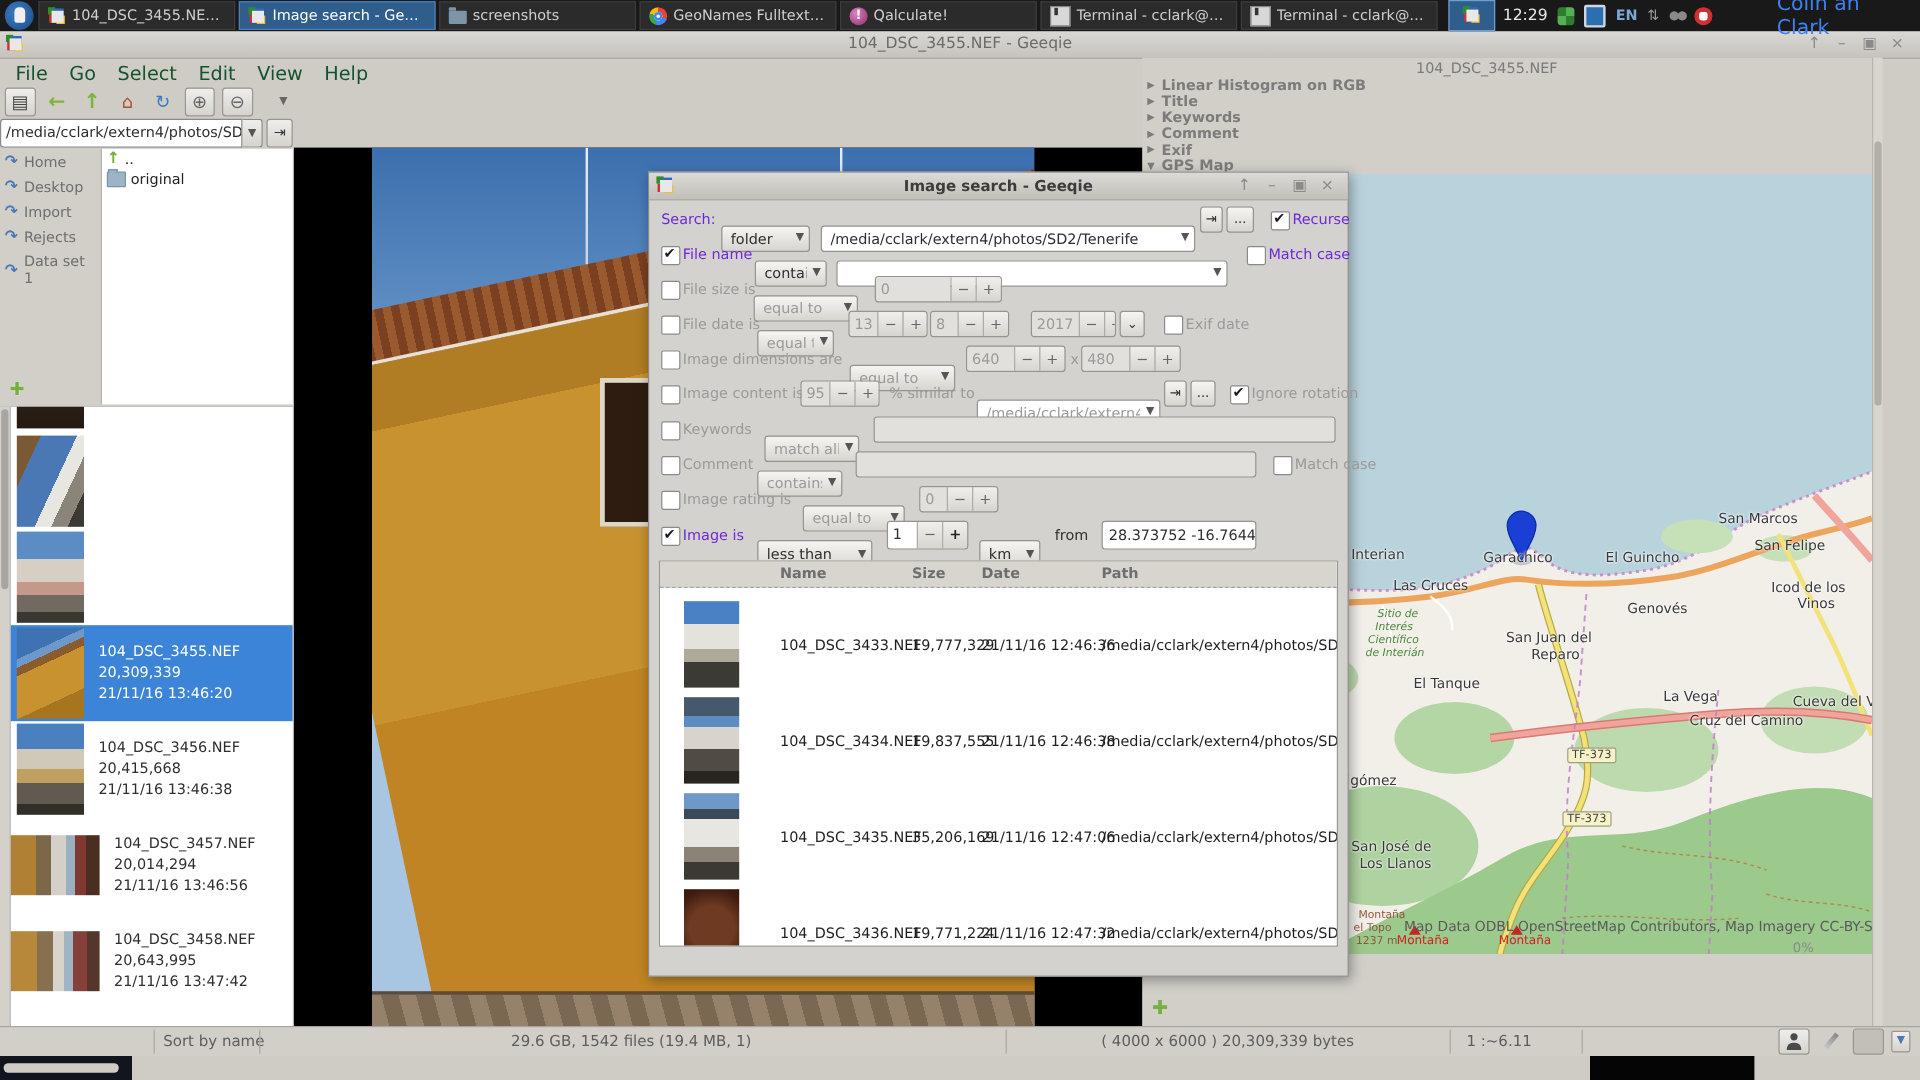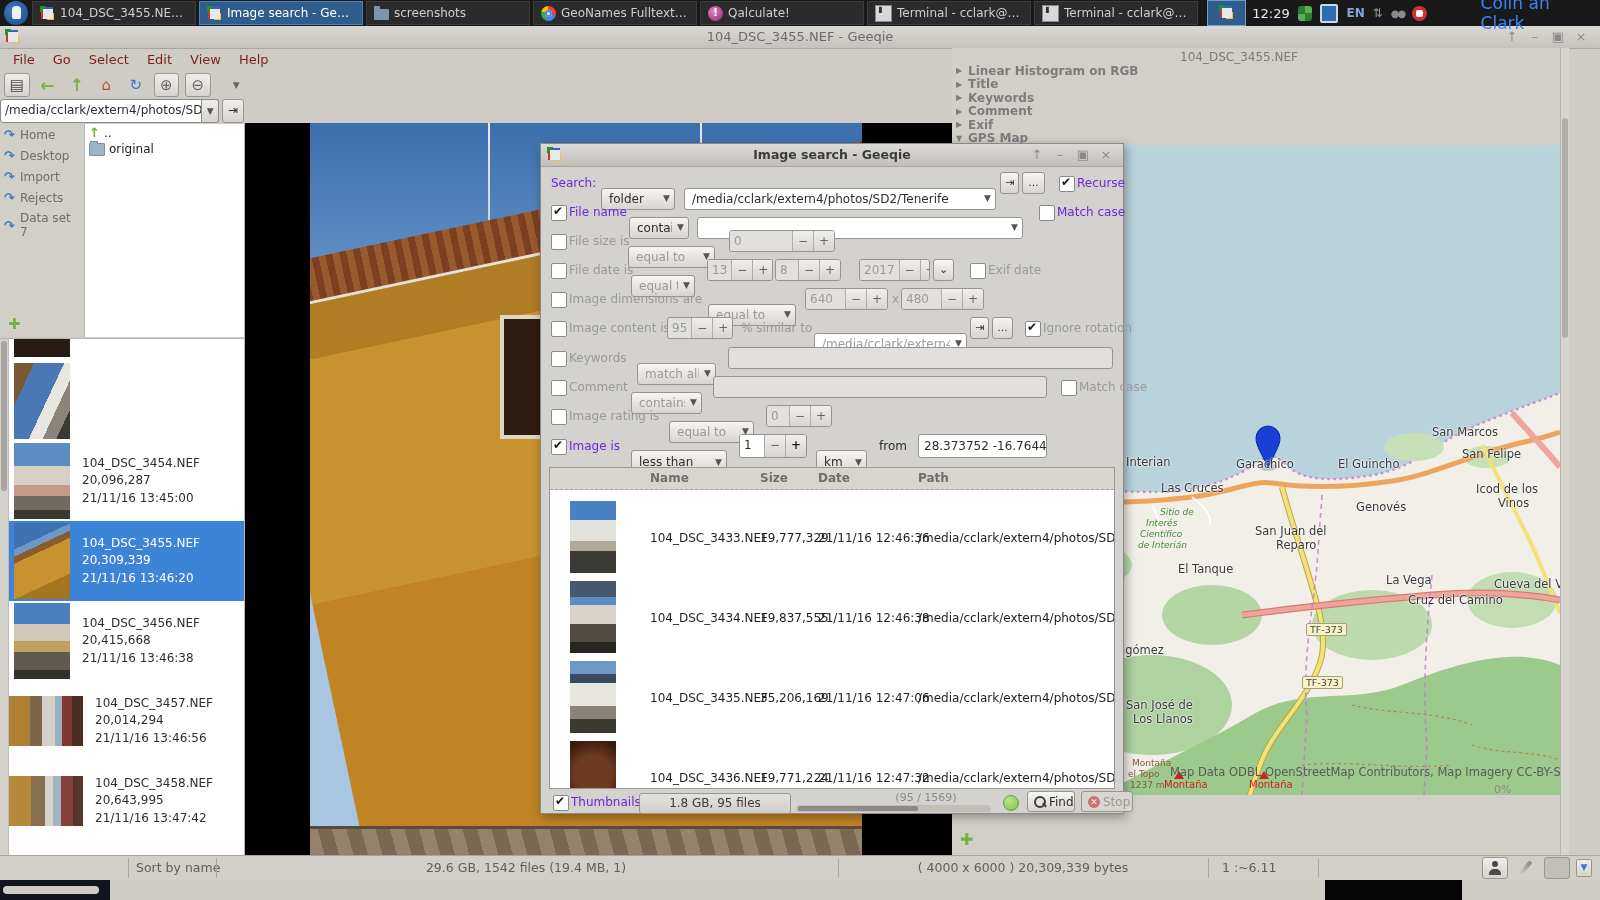--- a/index.html
+++ b/index.html
@@ -41,21 +41,21 @@
   .notify-icon::after{content:"";position:absolute;left:4px;top:4px;width:7px;height:7px;background:#fff;border-radius:2px;}
   #user-name{font-size:17px;color:#3b82f6;margin-left:46px;}
   
   #titlebar{position:absolute;left:0;top:26px;width:1600px;height:22px;background:linear-gradient(#dad8d4,#c6c3bd);border-bottom:1px solid #a8a5a0;}
   #titlebar .win-ico{position:absolute;left:5px;top:3px;width:16px;height:16px;}
   #main-title{position:absolute;left:0;right:0;top:3px;text-align:center;color:#6b6b6b;font-size:13px;}
   .win-controls{position:absolute;top:3px;display:flex;gap:9px;color:#8a8a8a;font-size:13px;}
   #main-controls{right:12px;}
   .wc{width:14px;text-align:center;cursor:default;}
   #menubar{position:absolute;left:0;top:49px;width:244px;height:22px;display:flex;gap:4px;padding:2px 6px;box-sizing:border-box;}
-  .menu-item{padding:1px 7px;color:#7f1d1d;font-size:13px;}
+  .menu-item{padding:1px 7px;color:#14532d;font-size:16px;}
   #toolbar{position:absolute;left:0;top:72px;width:244px;height:26px;display:flex;align-items:center;gap:6px;padding-left:4px;}
   .tool-btn{width:24px;height:22px;display:flex;align-items:center;justify-content:center;font-size:15px;border-radius:3px;}
   .tool-btn.framed{border:1px solid #9a9792;background:linear-gradient(#efeeec,#d6d3cd);}
   #pathbar{position:absolute;left:0;top:99px;width:244px;height:24px;display:flex;}
   #path-input{width:196px;height:20px;background:#fff;border:1px solid #8a8a8a;border-radius:3px 0 0 3px;padding:1px 4px;font-size:12px;overflow:hidden;white-space:nowrap;line-height:19px;}
   #path-drop{width:17px;height:22px;border:1px solid #8a8a8a;border-left:none;background:linear-gradient(#efeeec,#d6d3cd);text-align:center;font-size:9px;line-height:22px;color:#555;border-radius:0 3px 3px 0;}
   #path-go{width:20px;height:22px;margin-left:3px;border:1px solid #9a9792;background:linear-gradient(#efeeec,#d6d3cd);border-radius:3px;text-align:center;line-height:20px;font-size:12px;color:#333;}
   
   #bookmarks{position:absolute;left:0;top:124px;width:84px;height:213px;background:#d2cfc9;border-right:1px solid #b8b5af;}
   .bm-item{display:flex;align-items:center;gap:5px;padding:3px 4px;color:#6e6e6e;font-size:12px;}
@@ -276,21 +276,21 @@
         <div class="bm-item">
           <span class="bm-ico">↷</span>
           <span>Import</span>
         </div>
         <div class="bm-item">
           <span class="bm-ico">↷</span>
           <span>Rejects</span>
         </div>
         <div class="bm-item">
           <span class="bm-ico">↷</span>
-          <span>Data set 7</span>
+          <span>Data set 1</span>
         </div>
       </div>
     <div id="bm-add">✚</div>
   </div>
   <div id="folderpane">
       <div id="folder-list">
         <div class="folder-row">
           <span class="fr-ico-up">↑</span>
           <span>..</span>
         </div>
@@ -307,25 +307,20 @@
       </div>
     <div class="file-item" style="top:-60px;">
         <div class="thumb portrait t-part"></div>
       </div>
     <div id="fl-items">
         <div class="file-item" style="top: 22px;">
           <div class="thumb portrait t3453"></div>
         </div>
         <div class="file-item" style="top: 102px;">
           <div class="thumb portrait t3454"></div>
-          <div class="file-text">
-            <div>104_DSC_3454.NEF</div>
-            <div>20,096,287</div>
-            <div>21/11/16 13:45:00</div>
-          </div>
         </div>
         <div class="file-item selected" style="top: 182px;">
           <div class="thumb portrait t3455"></div>
           <div class="file-text">
             <div>104_DSC_3455.NEF</div>
             <div>20,309,339</div>
             <div>21/11/16 13:46:20</div>
           </div>
         </div>
         <div class="file-item" style="top: 262px;">
@@ -439,21 +434,21 @@
           <span class="ml place" style="left: 324px; top: 393px;">Reparo</span>
           <span class="ml place" style="left: 226px; top: 417px;">El Tanque</span>
           <span class="ml place" style="left: 434px; top: 428px;">La Vega</span>
           <span class="ml place" style="left: 542px; top: 432px;">Cueva del Viento</span>
           <span class="ml place" style="left: 456px; top: 448px;">Cruz del Camino</span>
           <span class="ml place" style="left: 170px; top: 498px;">igómez</span>
           <span class="ml place" style="left: 174px; top: 553px;">San José de</span>
           <span class="ml place" style="left: 181px; top: 567px;">Los Llanos</span>
           <span class="ml shield" style="left: 354px; top: 478px;">TF-373</span>
           <span class="ml shield" style="left: 350px; top: 531px;">TF-373</span>
-          <span class="ml nature" style="left: 208px; top: 362px;">Sitio de</span>
+          <span class="ml nature" style="left: 196px; top: 362px;">Sitio de</span>
           <span class="ml nature" style="left: 194px; top: 373px;">Interés</span>
           <span class="ml nature" style="left: 188px; top: 384px;">Científico</span>
           <span class="ml nature" style="left: 186px; top: 395px;">de Interián</span>
           <span class="ml mountain-brown" style="left: 180px; top: 613px;">Montaña</span>
           <span class="ml mountain-brown" style="left: 176px; top: 624px;">el Topo</span>
           <span class="ml mountain-brown" style="left: 178px; top: 635px;">1237 m</span>
           <span class="ml mountain-red" style="left: 212px; top: 634px;">Montaña</span>
           <span class="ml mountain-red" style="left: 297px; top: 634px;">Montaña</span>
           <span class="ml attribution" style="left: 218px; top: 620px;">Map Data ODBL OpenStreetMap Contributors, Map Imagery CC-BY-SA 2.0 OpenStreetMap</span>
           <span class="ml map-zoom" style="left: 542px; top: 638px;">0%</span>
@@ -696,33 +691,15 @@
           <div class="res-row" style="top: 270px;">
             <div class="res-thumb r3436"></div>
             <span class="res-cell" style="left: 100px;">104_DSC_3436.NEF</span>
             <span class="res-cell" style="left: 210px;">19,771,224</span>
             <span class="res-cell" style="left: 268px;">21/11/16 12:47:32</span>
             <span class="res-cell" style="left: 368px;">/media/cclark/extern4/photos/SD2/Tener</span>
           </div>
         </div>
     </div>
 
-    <div id="dlg-footer">
-      <span class="cb checked" style="left:12px;top:4px;"></span>
-      <span class="rlabel" style="left:30px;">Thumbnails</span>
-      <div id="thumb-size-box">1.8 GB, 95 files</div>
-      <div id="progress-label">(95 / 1569)</div>
-      <div id="hscroll">
-          <div id="hscroll-thumb"></div>
-        </div>
-      <div id="status-dot"></div>
-      <div class="dlg-btn" style="left:486px;width:48px;">
-          <span class="mag-icon"></span>
-          <span>Find</span>
-        </div>
-      <div class="dlg-btn disabled" style="left:540px;width:52px;">
-          <span class="stop-icon">✕</span>
-          <span>Stop</span>
-        </div>
-    </div>
   </div>
 
 </div>
 
 </body></html>

